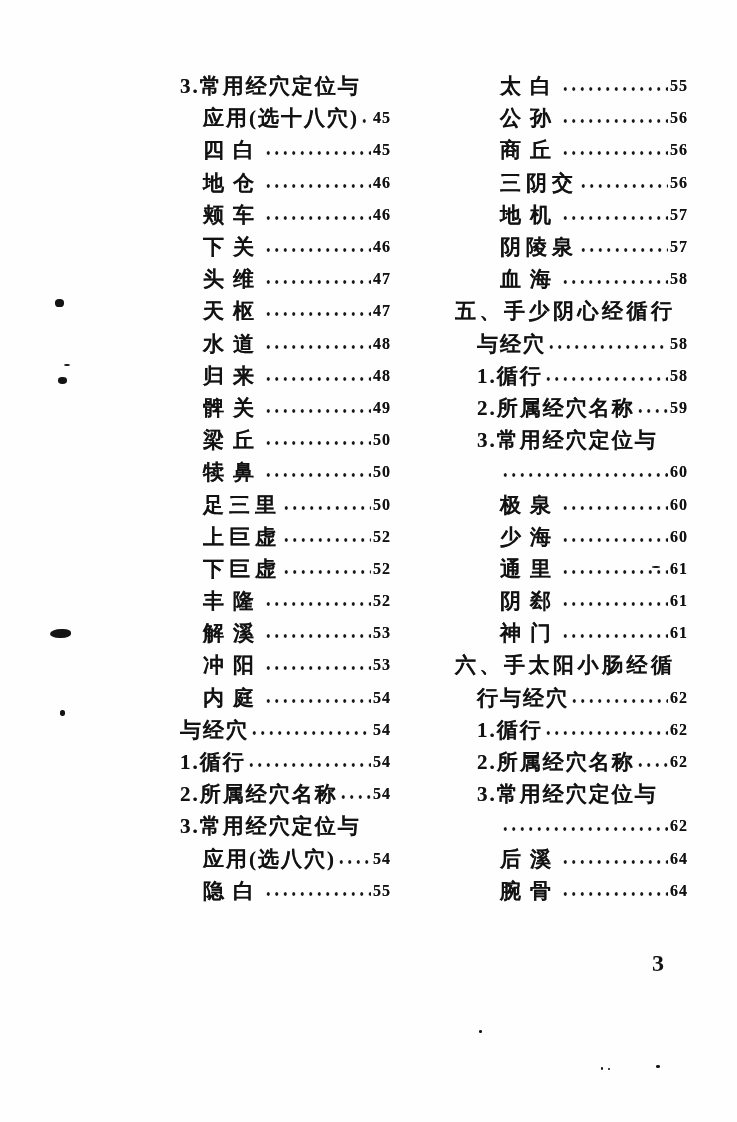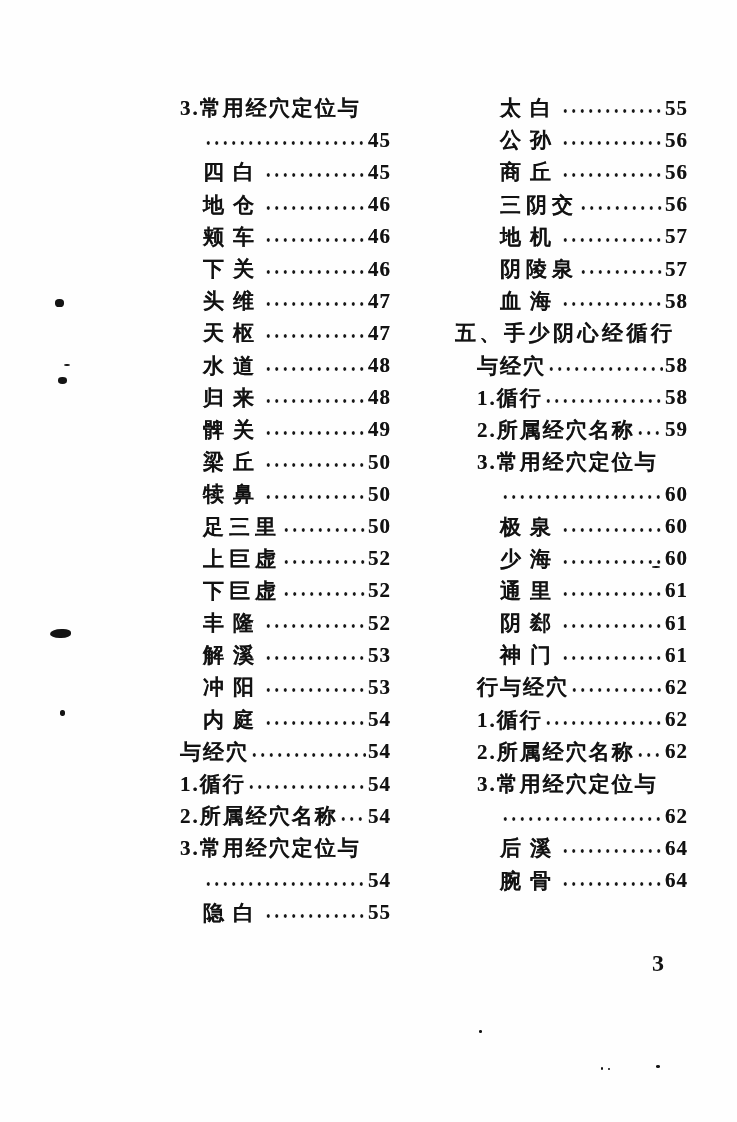--- a/index.html
+++ b/index.html
@@ -6,21 +6,21 @@
   body {
     width:737px; height:1122px;
     background:#ffffff;
     position:relative;
     overflow:hidden;
     font-family:"Liberation Serif","DejaVu Serif",serif;
     color:#121212;
   }
   .page { position:absolute; inset:0; background:#fefefe; }
 
-  .col { position:absolute; top:92px; width:233px; }
+  .col { position:absolute; top:70px; width:233px; }
   .col-left  { left:158px; }
   .col-right { left:455px; }
 
   .line {
     display:flex; align-items:center;
     height:32.2px;
     font-size:21px; font-weight:600;
     white-space:nowrap;
   }
   .line.bold { font-weight:700; }
@@ -34,41 +34,42 @@
 
   .leader {
     flex:1 1 auto; align-self:stretch;
     margin:0 2px 0 1px; min-width:8px;
     background-image:radial-gradient(circle,#161616 1.5px,rgba(0,0,0,0) 1.9px);
     background-size:8.5px 10px;
     background-repeat:repeat-x;
     background-position:left calc(50% + 3px);
   }
   .pg {
-    font-size:21px; font-weight:700; letter-spacing:1px;
+    font-size:16px; font-weight:700; letter-spacing:1px;
     text-shadow:0 0 0.5px rgba(10,10,10,.55);
   }
 
   .page-num {
     position:absolute; left:652px; top:950px;
     font-size:24px; font-weight:700;
   }
 
   .speck { position:absolute; background:#141414; border-radius:45%; }
 </style>
 </head>
 <body>
 
 <div class="page">
 
   <div class="col col-left" id="col-left">
       <div class="line ind1 bold">
         <span class="txt">3.常用经穴定位与</span>
       </div>
       <div class="line ind2">
+        <span class="txt">应用(选十八穴)</span>
         <span class="leader"></span>
         <span class="pg">45</span>
       </div>
       <div class="line ind2 sp2">
         <span class="txt">四白</span>
         <span class="leader"></span>
         <span class="pg">45</span>
       </div>
       <div class="line ind2 sp2">
         <span class="txt">地仓</span>
@@ -167,20 +168,21 @@
       </div>
       <div class="line ind1 bold">
         <span class="txt">2.所属经穴名称</span>
         <span class="leader"></span>
         <span class="pg">54</span>
       </div>
       <div class="line ind1 bold">
         <span class="txt">3.常用经穴定位与</span>
       </div>
       <div class="line ind2">
+        <span class="txt">应用(选八穴)</span>
         <span class="leader"></span>
         <span class="pg">54</span>
       </div>
       <div class="line ind2 sp2">
         <span class="txt">隐白</span>
         <span class="leader"></span>
         <span class="pg">55</span>
       </div>
     </div>
   <div class="col col-right" id="col-right">
@@ -261,20 +263,23 @@
       </div>
       <div class="line ind2 sp2">
         <span class="txt">阴郄</span>
         <span class="leader"></span>
         <span class="pg">61</span>
       </div>
       <div class="line ind2 sp2">
         <span class="txt">神门</span>
         <span class="leader"></span>
         <span class="pg">61</span>
+      </div>
+      <div class="line ind0 bold hd">
+        <span class="txt">六、手太阳小肠经循</span>
       </div>
       <div class="line ind1">
         <span class="txt">行与经穴</span>
         <span class="leader"></span>
         <span class="pg">62</span>
       </div>
       <div class="line ind1 bold">
         <span class="txt">1.循行</span>
         <span class="leader"></span>
         <span class="pg">62</span>

